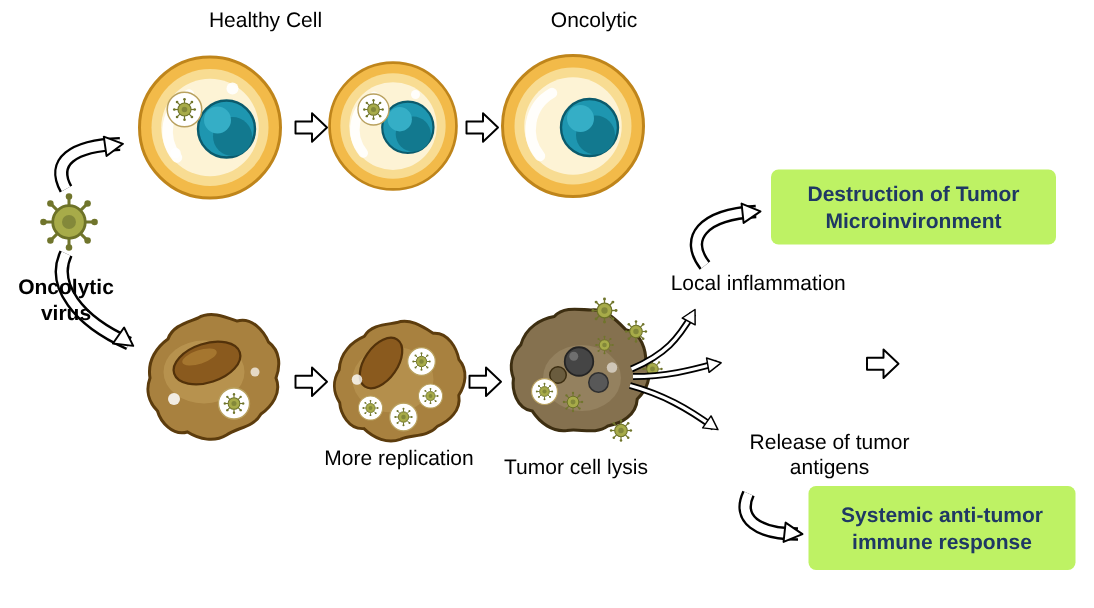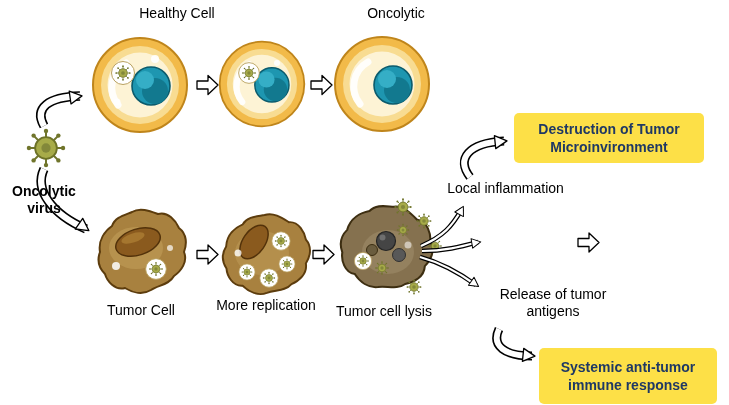--- a/index.html
+++ b/index.html
@@ -13,21 +13,21 @@
   #art{position:absolute;left:0;top:0;}
   .lbl{
     position:absolute;
     font-size:14px;
     line-height:17px;
     color:#000000;
     text-align:center;
   }
   .outcome-box{
     position:absolute;
-    background:#fde047;
+    background:#bef264;
     border-radius:5px;
     display:flex;align-items:center;justify-content:center;
     text-align:center;
     font-weight:bold;
     font-size:14px;
     line-height:18px;
     color:#1f3864;
     padding:2px 6px;
     box-sizing:border-box;
   }
@@ -195,33 +195,32 @@
       <use href="#ahead" transform="translate(534,356) rotate(6)"></use>
     </g>
   </svg>
 
   <div class="lbl" style="left:112px;top:5px;width:130px;">Healthy Cell</div>
 
   <div class="lbl" style="left:336px;top:5px;width:120px;">Oncolytic</div>
 
   <div class="lbl" style="left:2px;top:183px;width:84px;font-weight:bold;">Oncolytic virus</div>
 
-  <div class="lbl" style="left:86px;top:302px;width:110px;">Tumor Cell</div>
 
   <div class="lbl" style="left:216px;top:297px;width:100px;">More replication</div>
 
   <div class="lbl" style="left:324px;top:303px;width:120px;">Tumor cell lysis</div>
 
   <div class="lbl" style="left:433px;top:180px;width:145px;">Local inflammation</div>
 
 
   <div class="lbl" style="left:483px;top:286px;width:108px;margin-left:16px;">Release of tumor antigens</div>
 
   <div class="outcome-box" style="left:514px;top:113px;width:190px;height:50px;">
     <span>Destruction of Tumor Microinvironment</span>
   </div>
 
 
-  <div class="outcome-box" style="left:539px;top:348px;width:178px;height:56px;justify-content:flex-end;">
+  <div class="outcome-box" style="left:539px;top:324px;width:178px;height:56px;justify-content:flex-end;">
     <span>Systemic anti-tumor immune response</span>
   </div>
 
 </div>
 
 </body></html>

